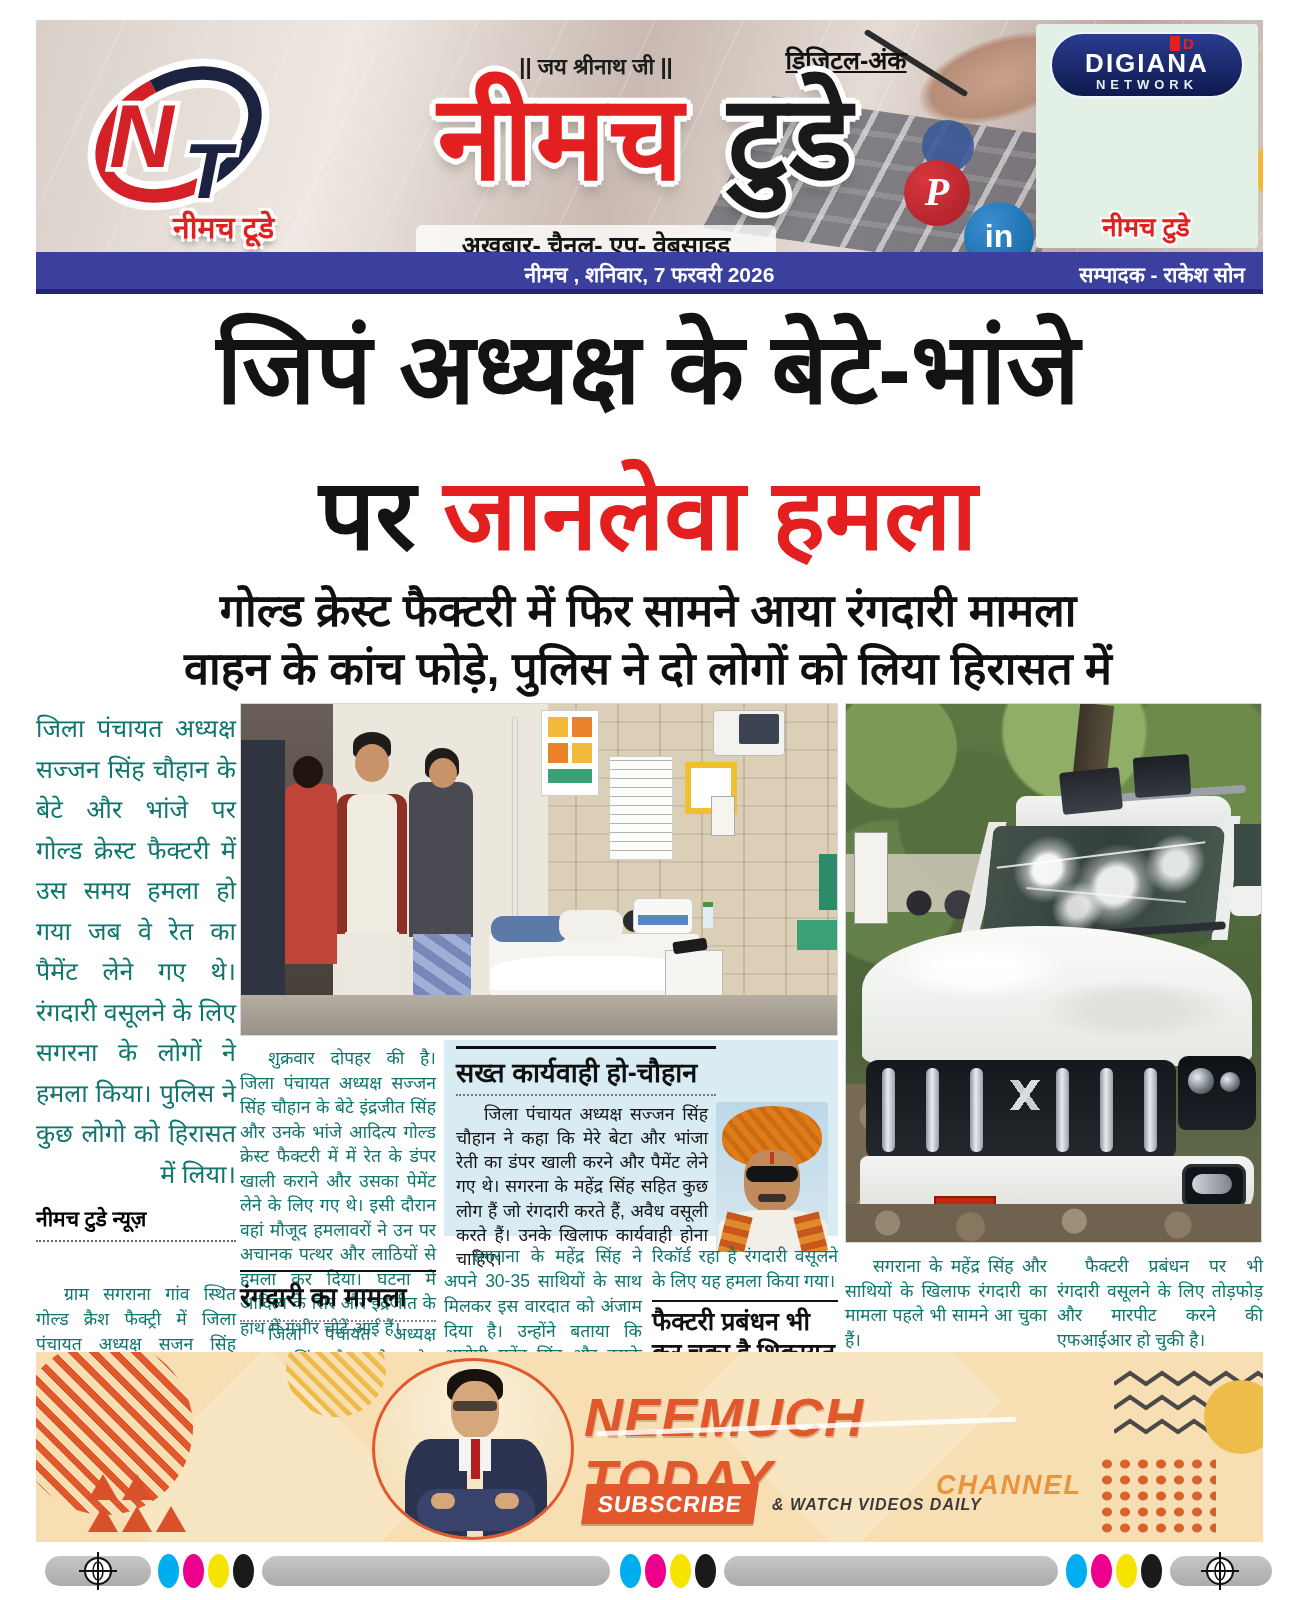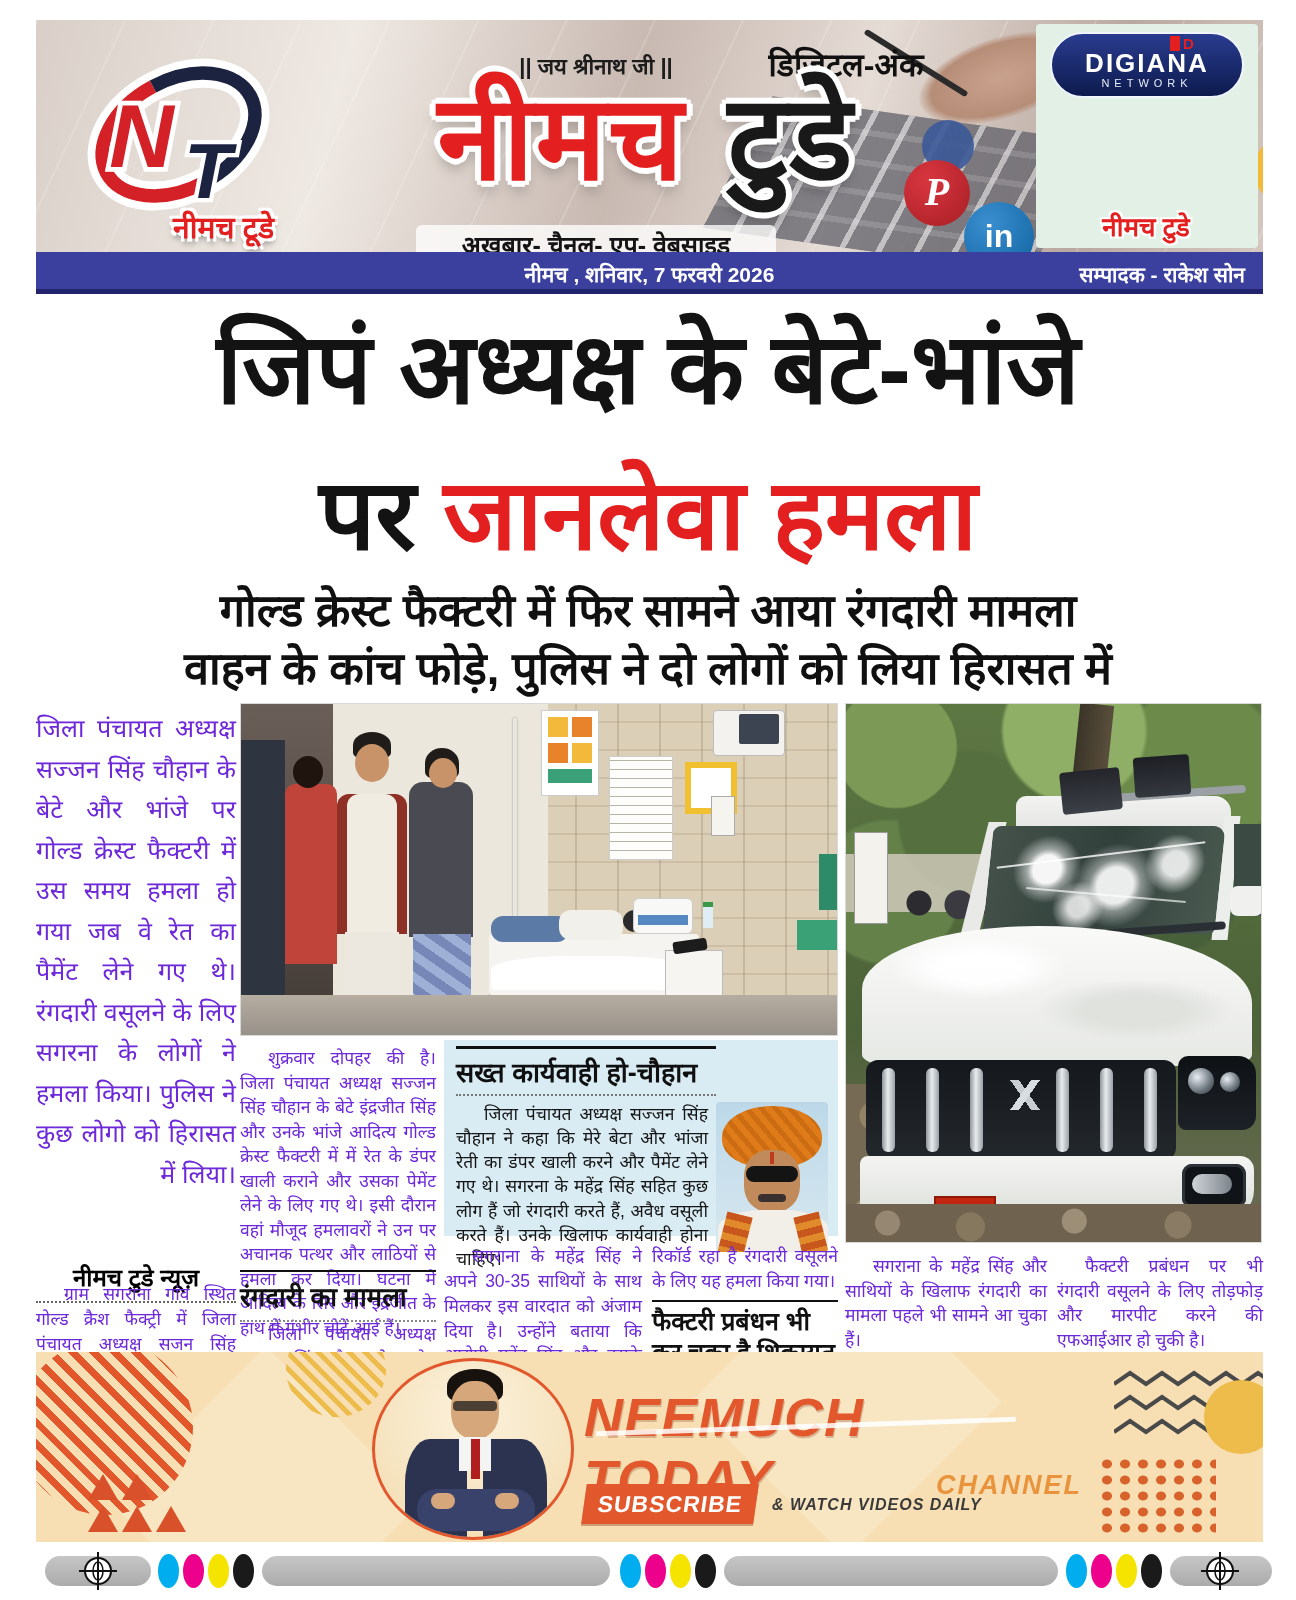--- a/index.html
+++ b/index.html
@@ -17,21 +17,21 @@
     transform:rotate(8deg) skewX(-20deg);
     background:
       repeating-linear-gradient(90deg, rgba(60,60,70,.55) 0 30px, rgba(200,200,205,.8) 30px 36px),
       repeating-linear-gradient(0deg, #8e8e96 0 24px, #c4c4ca 24px 30px);
   }
   .hand { left:880px; top:18px; width:170px; height:80px; border-radius:50%;
     background:radial-gradient(ellipse at center,#c9a28e 0%,#b68d77 60%,transparent 72%); transform:rotate(-18deg); }
   .pen { left:820px; top:40px; width:120px; height:6px; background:#2b2b2b; transform:rotate(32deg); border-radius:3px; }
 
   .blessing { left:430px; top:30px; width:260px; text-align:center; font-size:22px; font-weight:bold; color:#1c1c1c; }
-  .edition  { left:700px; top:22px; width:220px; text-align:center; font-size:32px; font-weight:900; color:#111; }
+  .edition  { left:700px; top:22px; width:220px; text-align:center; font-size:25px; font-weight:900; color:#111;text-decoration:underline; }
 
   .masthead { left:280px; top:48px; width:660px; text-align:center; font-weight:900; font-size:118px; line-height:1.2;
     letter-spacing:2px;
     text-shadow:-4px -4px 0 #fff,4px -4px 0 #fff,-4px 4px 0 #fff,4px 4px 0 #fff,0 -6px 0 #fff,0 6px 0 #fff,-6px 0 0 #fff,6px 0 0 #fff, 0 10px 14px rgba(0,0,0,.25);
   }
   .masthead .red  { color:#e3201f; }
   .masthead .dark { color:#191919;margin-left:8px; }
   .mast-tagline { left:380px; top:205px; width:360px; text-align:center; font-size:25px; font-weight:900; color:#141414;
     background:rgba(255,255,255,.78); border-radius:6px; padding:2px 6px; }
 
@@ -45,42 +45,42 @@
 
   
   .nt-logo-main { left:40px; top:32px; width:205px; height:165px; }
   .logo-caption { left:48px; top:186px; width:190px; text-align:right; font-size:30px; font-weight:900; color:#e3201f;
     text-shadow:-3px -3px 0 #fff,3px -3px 0 #fff,-3px 3px 0 #fff,3px 3px 0 #fff,0 5px 6px rgba(0,0,0,.5); }
 
   .partner-box { left:1036px; top:24px; width:222px; height:224px; background:#e2f0e6; border-radius:4px; overflow:hidden; }
   .digiana-pill { left:14px; top:8px; width:194px; height:66px; border-radius:33px;
     background:linear-gradient(180deg,#2a3c8f,#0d1a4e); border:2px solid #f0f4ff; text-align:center; }
   .digiana-name { font-size:26px; font-weight:900; color:#fff; letter-spacing:2px; margin-top:16px; line-height:1; }
-  .digiana-net  { font-size:11px; font-weight:normal; color:#e8ecf5; letter-spacing:5px; line-height:1.4; }
+  .digiana-net  { font-size:13px; font-weight:bold; color:#e8ecf5; letter-spacing:5px; line-height:1.4; }
   .digiana-d { position:absolute; left:118px; top:2px; font-size:15px; font-weight:900; color:#e3201f;
     border-left:10px solid #e3201f; padding-left:3px; line-height:1; }
   .partner-caption { left:1046px; top:208px; width:200px; text-align:center; font-size:26px; font-weight:900; color:#e3201f;
     text-shadow:-2px -2px 0 #fff,2px -2px 0 #fff,-2px 2px 0 #fff,2px 2px 0 #fff; }
 
   
   .datebar { left:36px; top:252px; width:1227px; height:42px; background:#3b3f9e; border-bottom:5px solid #23246e; color:#fff; }
   .date-center { position:absolute; left:0; right:0; top:8px; text-align:center; font-size:21px; font-weight:bold; }
   .date-editor { position:absolute; right:18px; top:8px; font-size:21px; font-weight:bold; }
 
   
   .headline1 { left:0; top:300px; width:1296px; text-align:center; font-size:99px; font-weight:900; color:#131313; line-height:1.4; }
   .headline2 { left:0; top:446px; width:1296px; text-align:center; font-size:99px; font-weight:900; color:#131313; line-height:1.4; }
   .headline2 .red { color:#e3201f; }
   .subhead1 { left:40px; top:582px; width:1216px; text-align:center; font-size:45px; font-weight:900; color:#101010; line-height:1.3; }
   .subhead2 { left:40px; top:640px; width:1216px; text-align:center; font-size:45px; font-weight:900; color:#101010; line-height:1.3; }
 
   
-  .col { color:#6d28d9; }
+  .col { color:#0f766e; }
   .lead { left:36px; top:708px; width:200px; font-size:25px; line-height:1.62; text-align:justify; text-align-last:right; font-weight:500; }
-  .byline { left:36px; top:1260px; width:200px; text-align:center; font-size:24px; font-weight:900;
+  .byline { left:36px; top:1204px; width:200px; text-align:left; font-size:21px; font-weight:900;
     border-bottom:2px dotted #666; padding-bottom:8px; }
   .col1-body { left:36px; top:1282px; width:200px; font-size:17.5px; line-height:1.42; text-align:justify; }
   .indent { text-indent:1.6em; }
 
   .photo-frame { border:1px solid #d8d8d8; overflow:hidden; }
 
   .col2-caption { left:240px; top:1046px; width:196px; font-size:17.5px; line-height:1.4; text-align:justify; }
   .col2-rule { left:240px; top:1270px; width:196px; border-top:2px solid #111; }
   .col2-subhead { left:240px; top:1278px; width:196px; font-size:26px; font-weight:900; color:#101010;
     border-bottom:2px dotted #888; padding-bottom:6px; }

